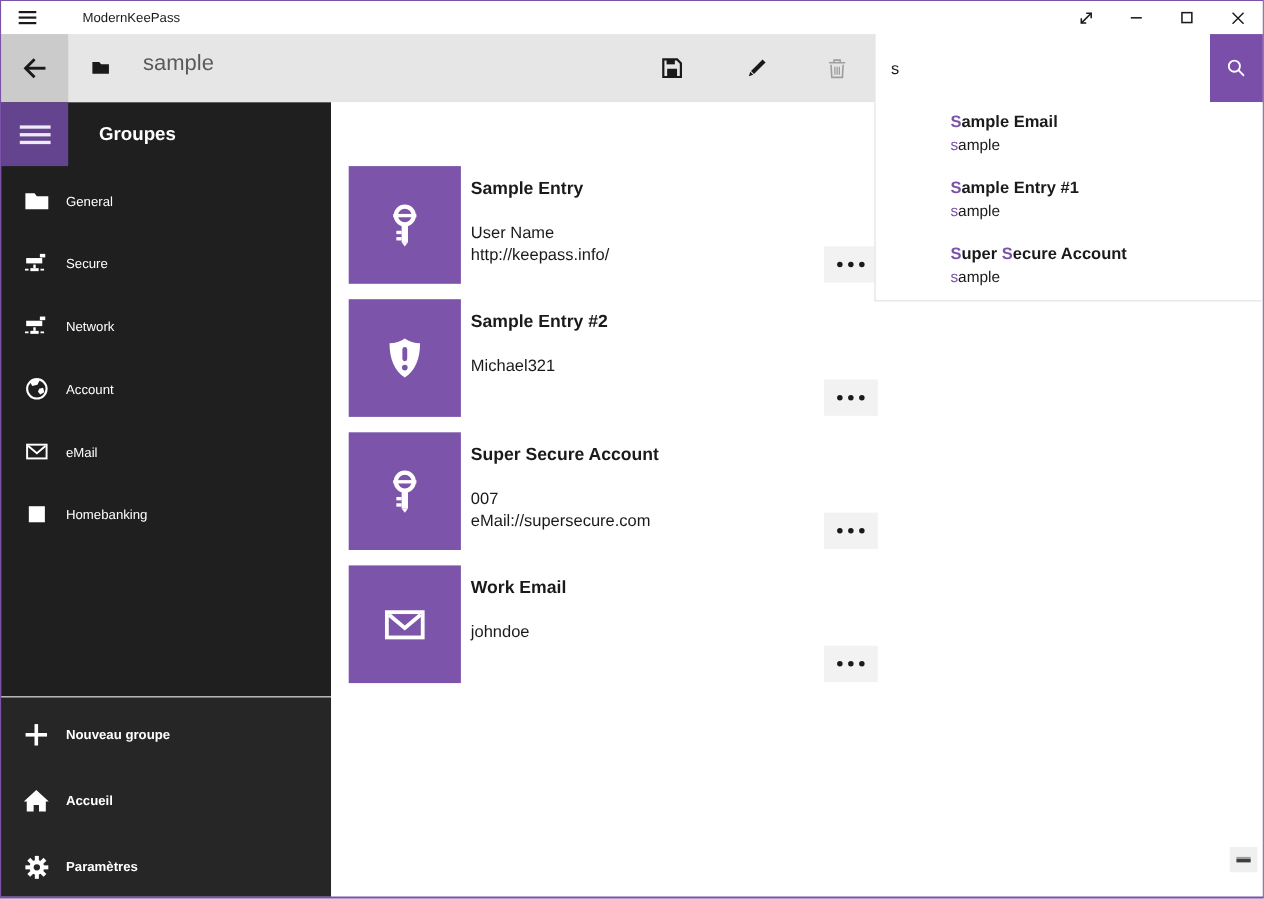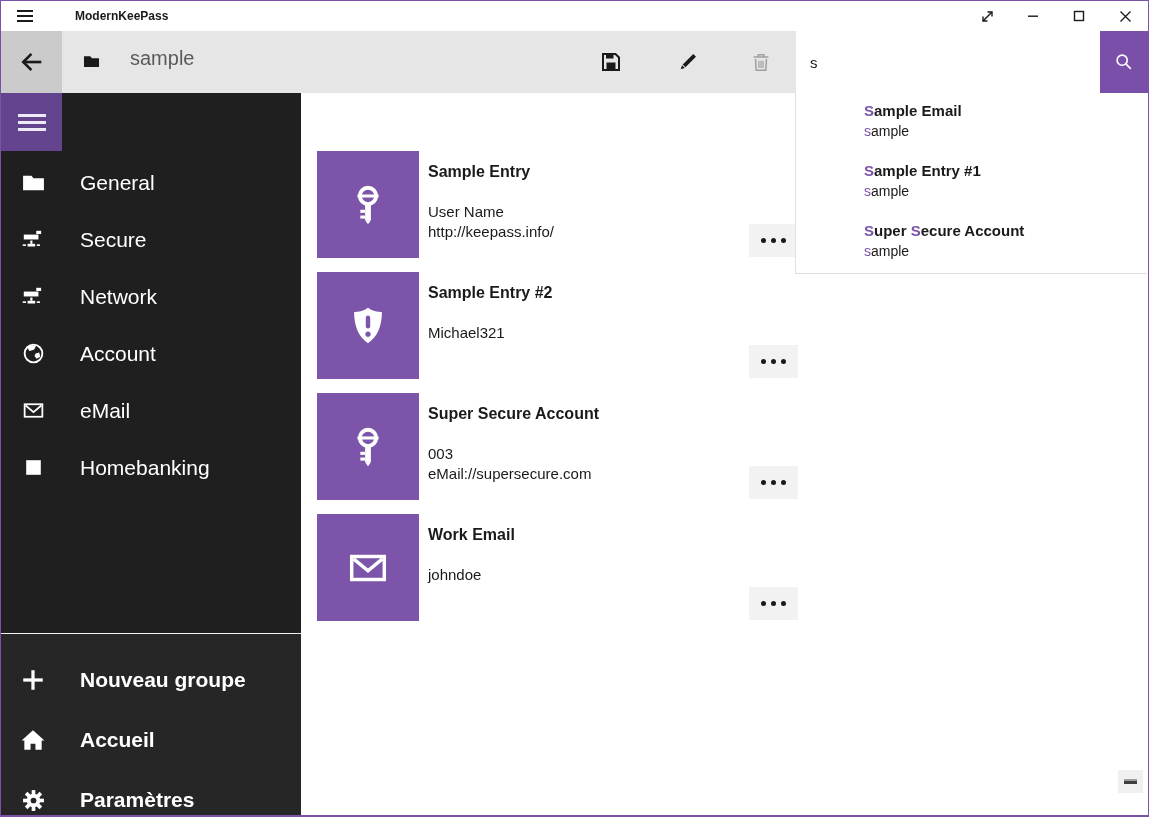--- a/index.html
+++ b/index.html
@@ -7,21 +7,21 @@
        font-family:"Liberation Sans",sans-serif;background:#fff;}
   .frame{position:absolute;inset:0;border:1px solid #7a52a8;border-bottom-width:2px;
          z-index:99;pointer-events:none;box-sizing:border-box;}
 
   
   .titlebar{position:absolute;left:1px;top:1px;right:1px;height:30px;background:#fff;}
   .tb-burger{position:absolute;left:16px;top:9px;width:16px;height:12px;
              display:flex;flex-direction:column;justify-content:space-between;}
   .tb-burger i{display:block;height:2px;background:#1a1a1a;}
   .tb-title{position:absolute;left:74px;top:0;height:30px;line-height:30px;
-            font-size:12px;color:#1a1a1a;font-weight:bold;}
+            font-size:12px;color:#1a1a1a;}
   .caption{position:absolute;right:0;top:0;display:flex;height:30px;}
   .cap-btn{width:46px;height:30px;display:flex;align-items:center;justify-content:center;}
   .cap-btn svg{display:block;}
 
   
   .appbar{position:absolute;left:1px;top:31px;right:1px;height:62px;background:#e6e6e6;}
   .back-btn{position:absolute;left:0;top:0;width:61px;height:62px;background:#cbcbcb;
             display:flex;align-items:center;justify-content:center;}
   .gp-folder{position:absolute;left:81px;top:21px;}
   .ab-title{position:absolute;left:129px;top:16px;font-size:20px;color:#5a5a5a;}
@@ -39,23 +39,23 @@
   .sidebar{position:absolute;left:1px;top:93px;width:300px;bottom:2px;background:#1f1f1f;}
   .pane-burger{position:absolute;left:0;top:0;width:61px;height:58px;background:#65448f;
             display:flex;align-items:center;justify-content:center;}
   .pane-burger .lines{width:28px;height:17px;display:flex;flex-direction:column;justify-content:space-between;}
   .pane-burger .lines i{display:block;height:3px;background:#efeaf7;}
   .pane-title{position:absolute;left:89px;top:0;height:58px;line-height:58px;
             font-size:17px;font-weight:bold;color:#fff;}
   .nav{position:absolute;left:0;right:0;top:61px;}
   .nav-item{height:57px;display:flex;align-items:center;cursor:default;}
   .nav-icon{width:26px;margin-left:19px;display:flex;justify-content:center;}
-  .nav-label{margin-left:34px;font-size:21px;color:#fff;}
+  .nav-label{margin-left:14px;font-size:12px;color:#fff;}
   .pane-footer{position:absolute;left:0;right:0;top:540px;bottom:0;background:#262626;
-            border-top:1px solid #f2f2f2;padding-top:16px;}
+            border-top:1px solid #f2f2f2;padding-top:4px;}
   .foot-item{height:60px;display:flex;align-items:center;}
   .foot-item .nav-label{font-weight:bold;}
 
   
   .main{position:absolute;left:301px;top:93px;right:1px;bottom:2px;background:#fff;}
   .entry-row{position:absolute;left:16px;width:482px;height:107px;}
   .entry-tile{position:absolute;left:0;top:0;width:102px;height:107px;background:#7c55ab;
             display:flex;align-items:center;justify-content:center;}
   .entry-title{position:absolute;left:111px;top:12px;font-size:16px;font-weight:bold;color:#1a1a1a;}
   .entry-lines{position:absolute;left:111px;top:51px;font-size:15px;line-height:20px;color:#1a1a1a;}
@@ -170,20 +170,21 @@
 </div>
 
 <div class="sidebar">
   <div class="pane-burger">
     <div class="lines">
         <i></i>
         <i></i>
         <i></i>
       </div>
   </div>
+  <div class="pane-title">Groupes</div>
 
   <div class="nav">
     <div class="nav-item">
       <span class="nav-icon">
         <svg width="25" height="25" viewBox="0 0 48 48">
             <path d="M4 11 h16 l4 5 h20 v23 H4 Z" fill="#fff"></path>
           </svg>
       </span>
       <span class="nav-label">General</span>
     </div>
@@ -334,21 +335,21 @@
         <circle cx="24" cy="14.5" r="8.5" fill="none" stroke="#fff" stroke-width="4"></circle>
         <rect x="13" y="13" width="22" height="3.2" fill="#fff"></rect>
         <rect x="21" y="23" width="6" height="17" fill="#fff"></rect>
         <rect x="16" y="29" width="5" height="3.2" fill="#fff"></rect>
         <rect x="16" y="35" width="5" height="3.2" fill="#fff"></rect>
         <path d="M21 40 h6 l-3 4 Z" fill="#fff"></path>
       </svg>
     </div>
     <div class="entry-title">Super Secure Account</div>
     <div class="entry-lines">
-      <div>003</div>
+      <div>007</div>
       <div>eMail://supersecure.com</div>
     </div>
     <button class="more-btn">
       <i></i>
         <i></i>
         <i></i>
     </button>
   </div>
 
   <div class="entry-row" style="top:421px">

